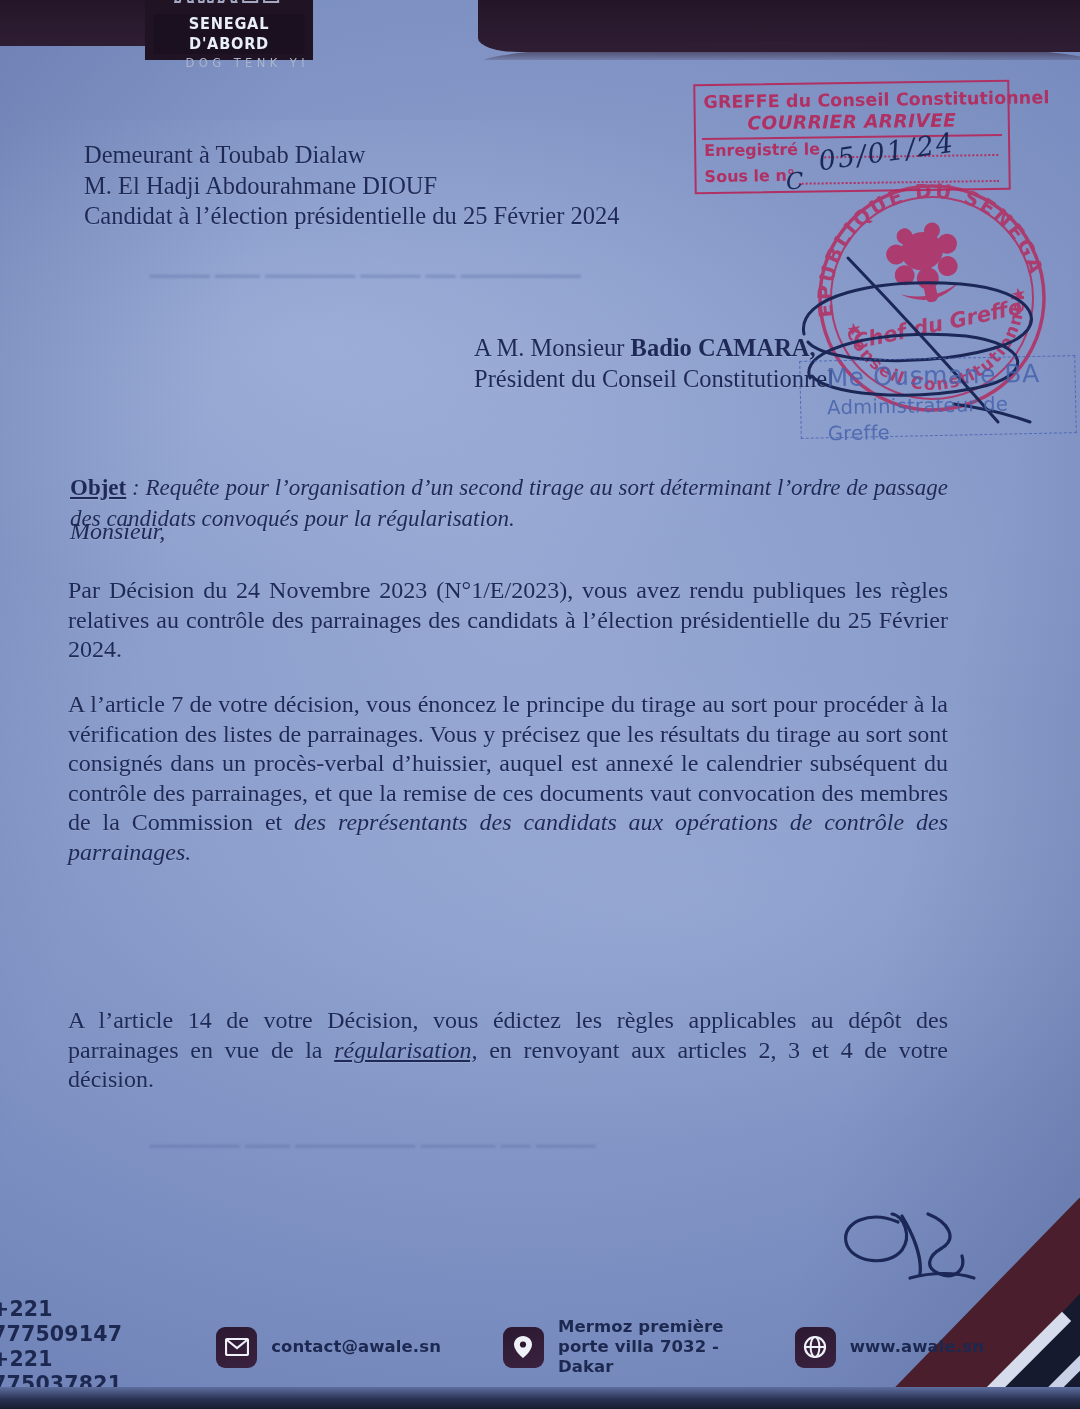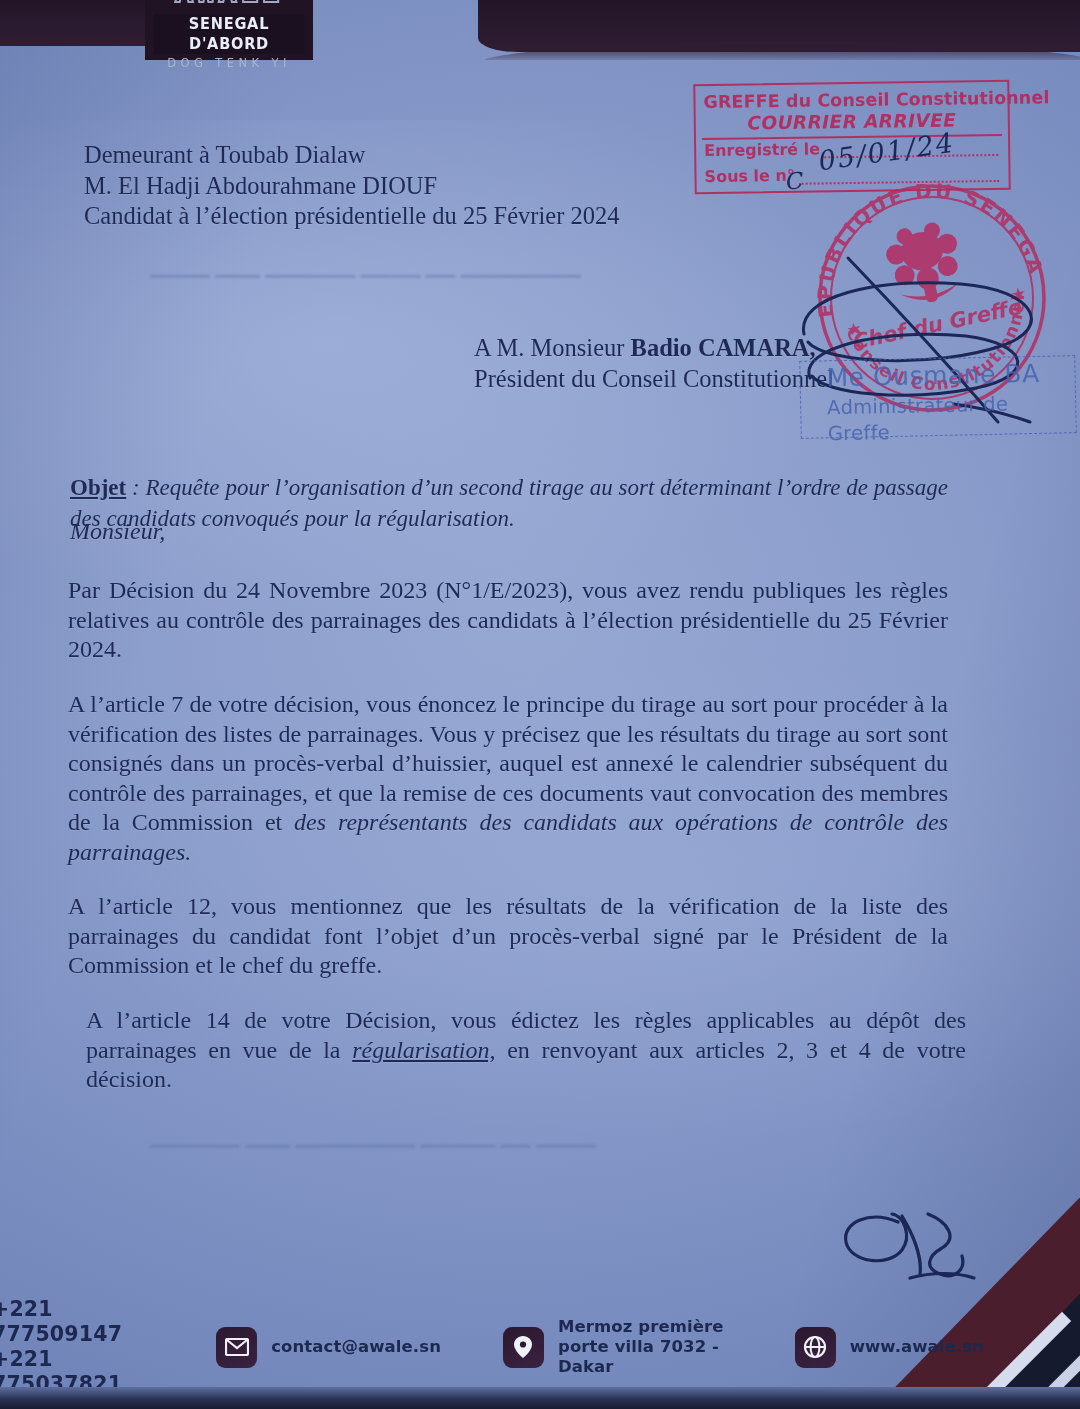--- a/index.html
+++ b/index.html
@@ -77,21 +77,21 @@
     color: #e9eef8;
     font-family: "DejaVu Sans", sans-serif;
     font-weight: 700; font-size: 15.5px; letter-spacing: .8px;
     text-align: center; line-height: 20px;
     transform: scaleX(.94);
   }
   #logo-sub {
     color: #aab4cc;
     font-family: "DejaVu Sans", sans-serif;
     font-size: 11.5px; letter-spacing: 4.4px;
-    text-align: center; line-height: 18px;
+    text-align: right; line-height: 18px;
   }
 
   
   .ghost {
     position: absolute;
     color: rgba(90,108,160,.40);
     font-family: "Liberation Serif", serif;
     font-size: 19px; line-height: 29px;
     letter-spacing: .4px;
     filter: blur(1.1px);
@@ -133,21 +133,21 @@
   }
 
   .para {
     left: 68px; width: 880px;
     font-size: 24px; line-height: 29.5px;
     text-align: justify;
   }
   #p1 { top: 576px; }
   #p2 { top: 690px; }
   #p3 { top: 892px; }
-  #p4 { top: 1006px; margin-left: 18px; }
+  #p4 { top: 1006px; }
   .para .it { font-style: italic; }
   .para .ul-it { font-style: italic; text-decoration: underline; }
 
   
   #arrival-stamp {
     position: absolute; left: 694px; top: 82px;
     width: 316px; height: 110px;
     border: 2.5px solid #b5295c;
     color: #b5295c;
     font-family: "DejaVu Sans", sans-serif;
@@ -365,21 +365,20 @@
   </div>
 
   <div class="txt" id="salutation">Monsieur,</div>
 
   <div class="txt para" id="p1">Par Décision du 24 Novembre 2023 (N°1/E/2023), vous avez rendu publiques les règles relatives au contrôle des parrainages des candidats à l’élection présidentielle du 25 Février 2024.</div>
 
   <div class="txt para" id="p2">
     <span>A l’article 7 de votre décision, vous énoncez le principe du tirage au sort pour procéder à la vérification des listes de parrainages. Vous y précisez que les résultats du tirage au sort sont consignés dans un procès-verbal d’huissier, auquel est annexé le calendrier subséquent du contrôle des parrainages, et que la remise de ces documents vaut convocation des membres de la Commission et </span><span class="it">des représentants des candidats aux opérations de contrôle des parrainages.</span>
   </div>
 
-  <div class="txt para" id="p3">A l’article 12, vous mentionnez que les résultats de la vérification de la liste des parrainages du candidat font l’objet d’un procès-verbal signé par le Président de la Commission et le chef du greffe.</div>
 
   <div class="txt para" id="p4">
     <span>A l’article 14 de votre Décision, vous édictez les règles applicables au dépôt des parrainages en vue de la </span><span class="ul-it">régularisation,</span><span> en renvoyant aux articles 2, 3 et 4 de votre décision.</span>
   </div>
 
   <div id="signature">
     <svg width="180" height="110" viewBox="0 0 180 110" aria-hidden="true">
       <g fill="none" stroke="#1b2756" stroke-width="3.2" stroke-linecap="round">
         <path d="M 62 30 C 34 18, 6 30, 10 50 C 14 70, 52 76, 66 58 C 76 44, 68 24, 56 22"></path>
         <path d="M 66 24 C 78 44, 86 66, 84 82"></path>

